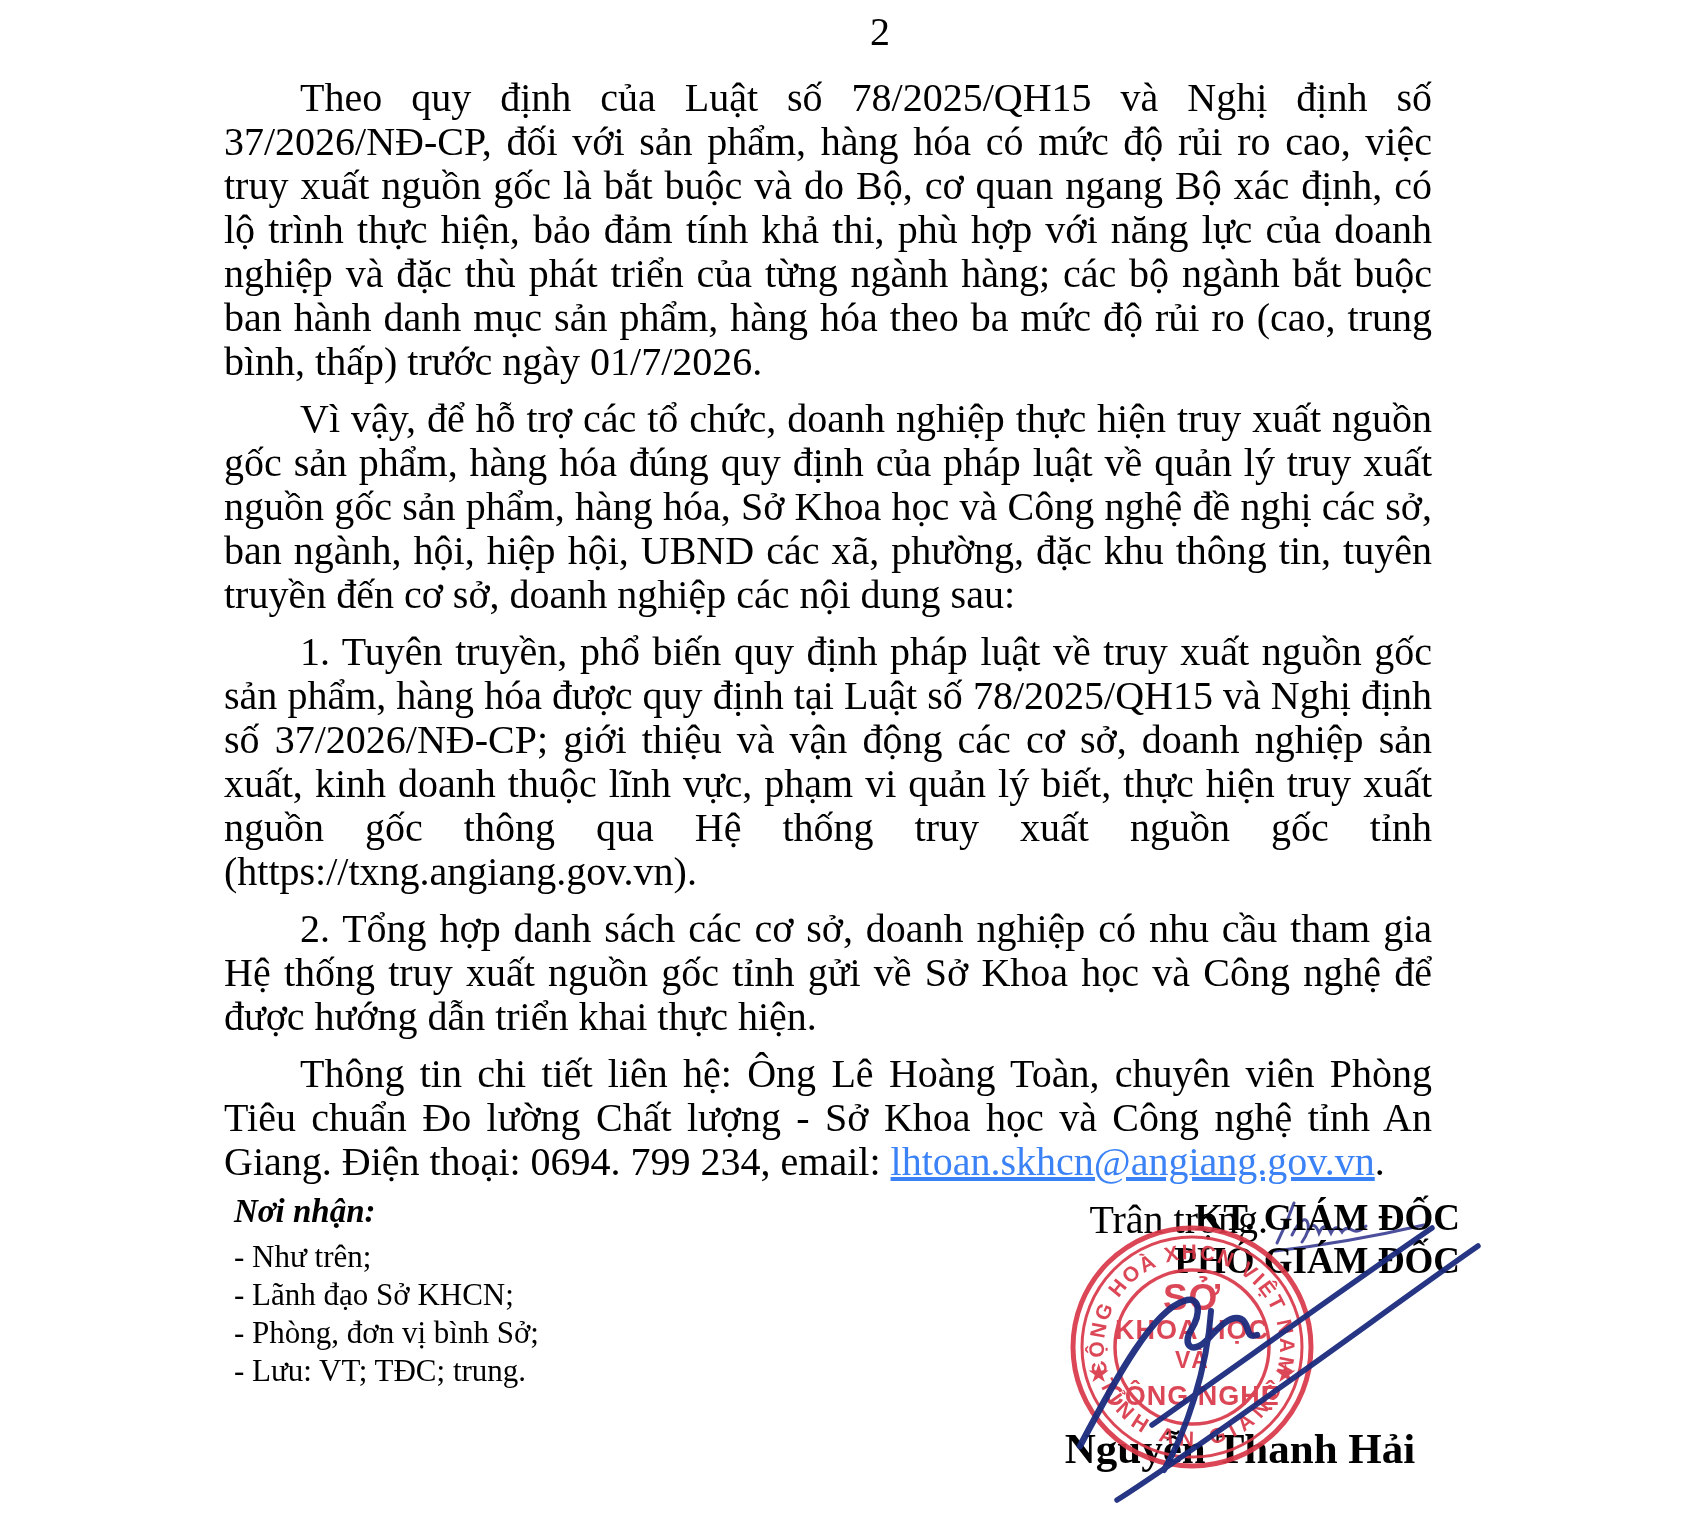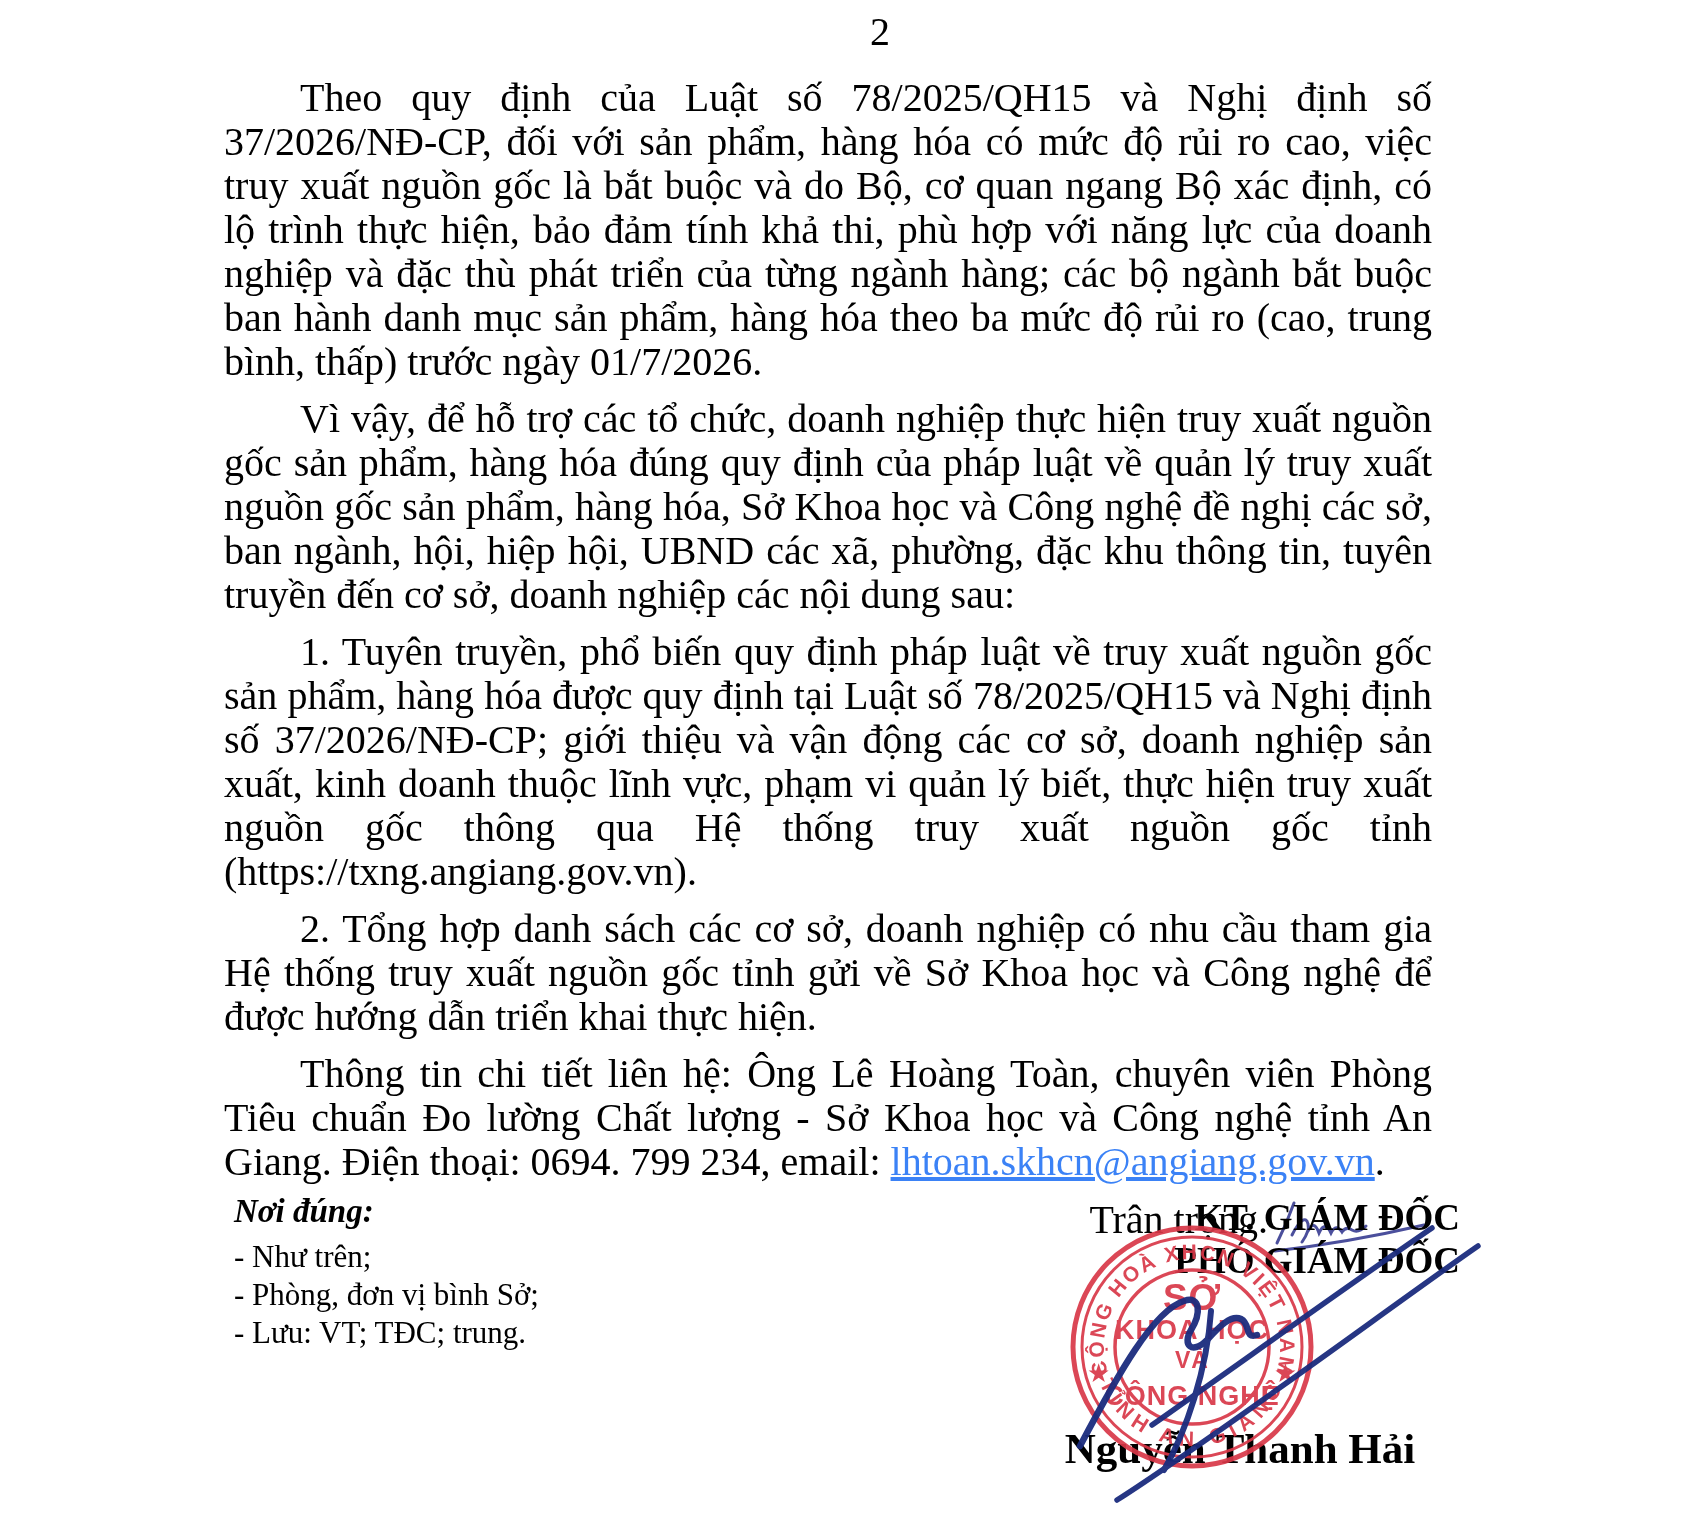--- a/index.html
+++ b/index.html
@@ -70,22 +70,23 @@
     <p class="closing"><span>Trân trọng.</span><svg class="flourish" width="160" height="58" viewBox="0 0 160 58">
         <g fill="none" stroke="#4b4f9c" stroke-width="3" stroke-linecap="round">
           <path d="M22,6 C17,20 10,36 5,46"></path>
           <path d="M20,38 C27,24 34,18 36,27 C38,34 32,42 30,45 M36,34 Q42,22 47,36 Q53,23 59,36 Q64,26 70,35 Q74,29 80,33 C85,36 90,33 94,29"></path>
           <path d="M3,54 C45,49 100,40 152,28"></path>
         </g>
       </svg></p>
   </div>
 
   <div class="recipients">
-    <div class="rh">Nơi đúng:</div>
+    <div class="rh">Nơi nhận:</div>
     <div>- Như trên;</div>
+    <div>- Lãnh đạo Sở KHCN;</div>
     <div>- Phòng, đơn vị bình Sở;</div>
     <div>- Lưu: VT; TĐC; trung.</div>
   </div>
 
   <div class="sig-titles">
     <div>KT. GIÁM ĐỐC</div>
     <div>PHÓ GIÁM ĐỐC</div>
   </div>
 
   <div class="signer-name">Nguyễn Thanh Hải</div>

